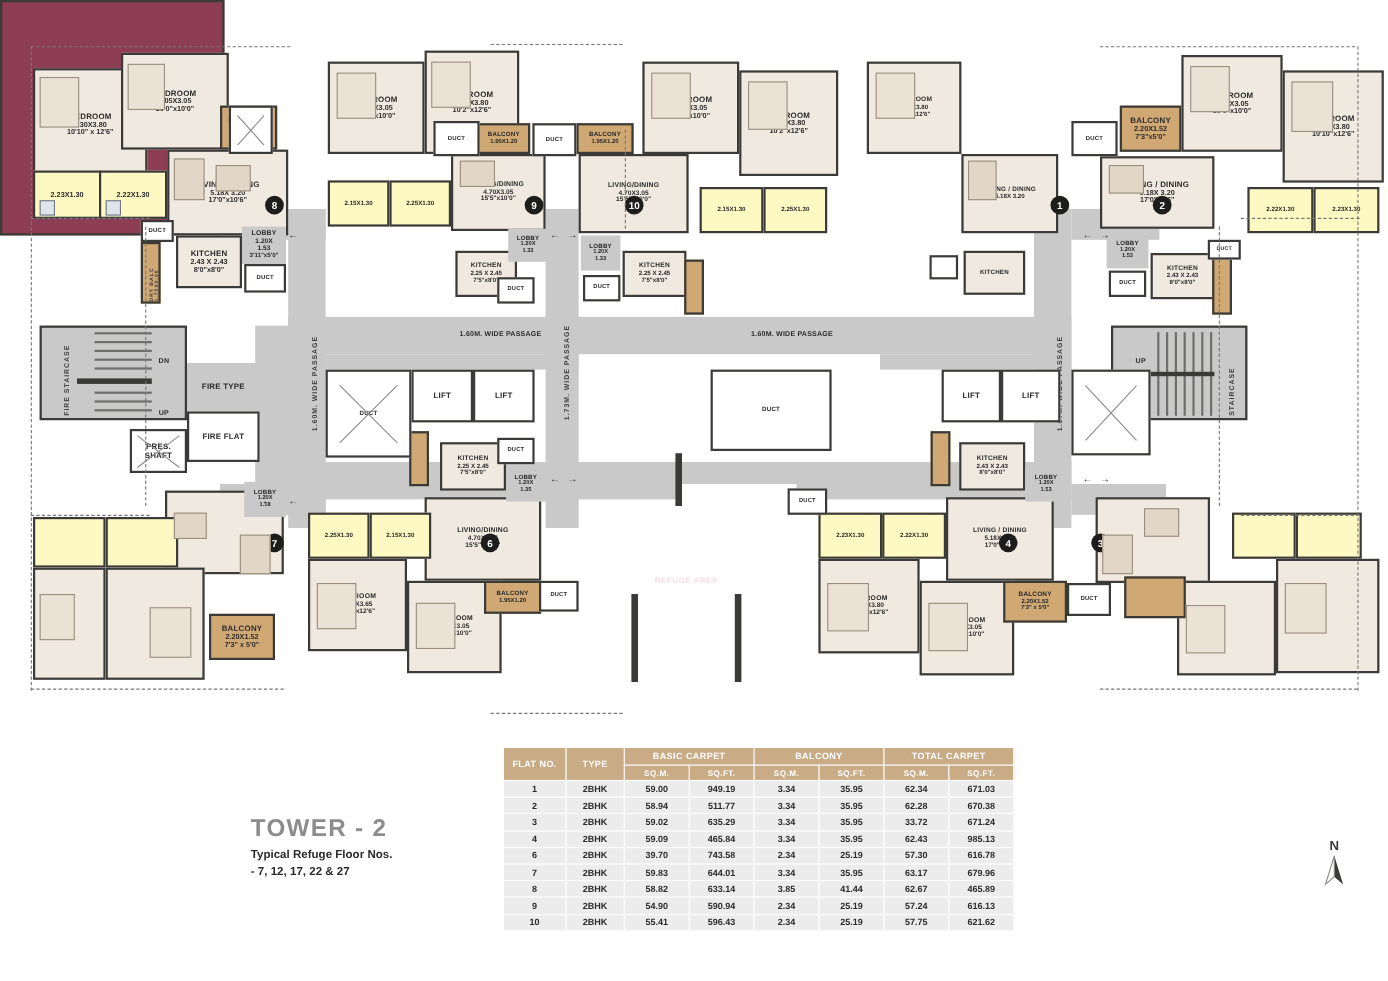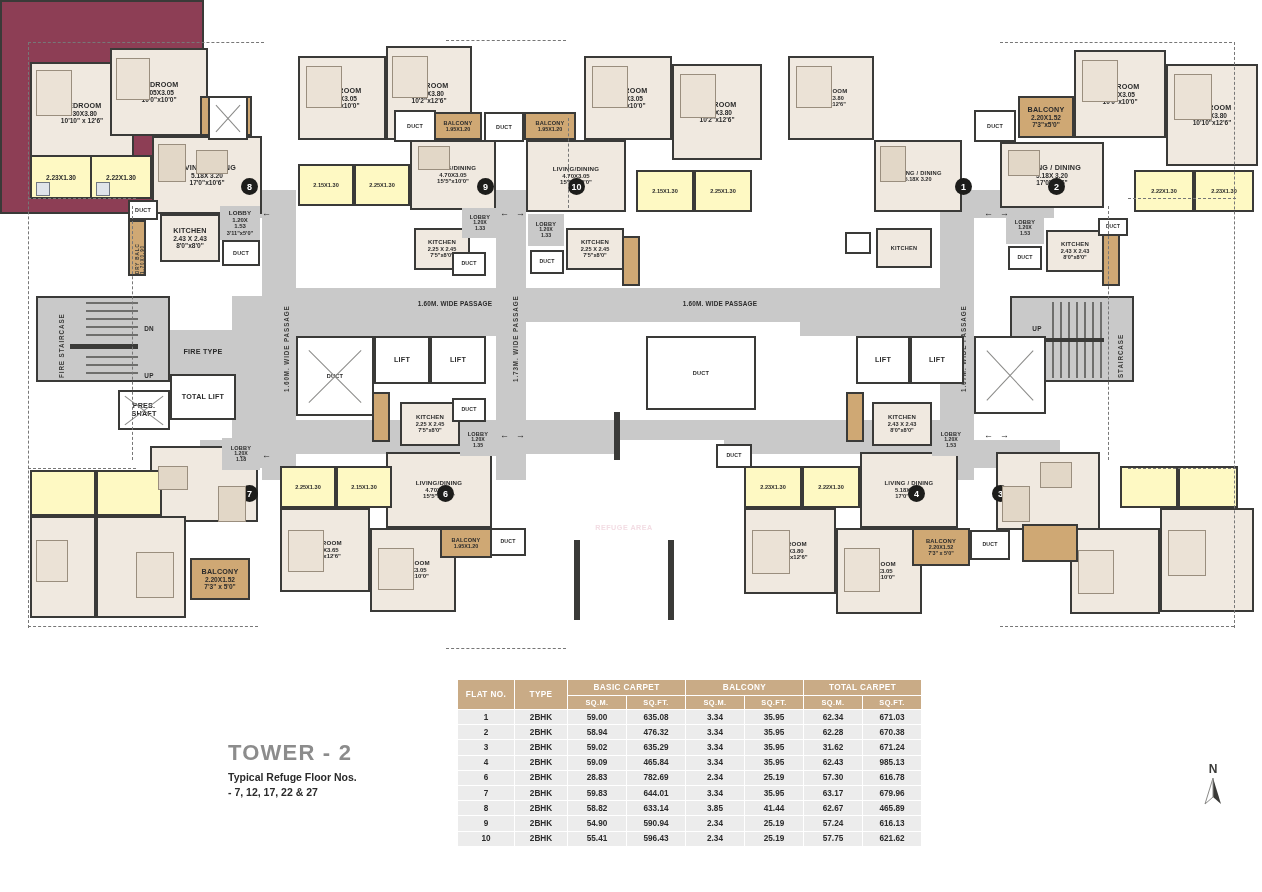--- a/index.html
+++ b/index.html
@@ -114,21 +114,21 @@
   <div class="thin" style="left:86px;top:356px;width:52px;height:2px;"></div>
   <div class="thin" style="left:86px;top:364px;width:52px;height:2px;"></div>
   <div class="thin" style="left:86px;top:372px;width:52px;height:2px;"></div>
   <div class="lbl" style="left:140px;top:325px;width:18px;">DN</div>
   <div class="lbl" style="left:140px;top:372px;width:18px;">UP</div>
 
   <div class="rm corr" style="left:170px;top:330px;width:66px;height:44px;">
     <div class="nm">FIRE TYPE</div>
     </div>
   <div class="rm white" style="left:170px;top:374px;width:66px;height:46px;">
-    <div class="nm">TOTAL LIFT</div>
+    <div class="nm">FIRE FLAT</div>
     </div>
   <div class="rm white" style="left:118px;top:390px;width:52px;height:40px;">
     <div class="nm">PRES.</div>
     <div class="nm">SHAFT</div>
     </div>
   <div class="cross" style="left:120px;top:392px;width:48px;height:36px;--a1:37deg;--a2:-37deg;"></div>
 
   <div class="rm stair" style="left:1010px;top:296px;width:124px;height:86px;"></div>
   <div class="lblv" style="left:1117px;top:378px;transform:rotate(-90deg);">STAIRCASE</div>
   <div class="thin" style="left:1052px;top:302px;width:2px;height:76px;"></div>
@@ -588,61 +588,61 @@
       <th class="sub">SQ.FT.</th>
       <th class="sub">SQ.M.</th>
       <th class="sub">SQ.FT.</th>
     </tr>
   </thead>
   <tbody id="area-table-body">
       <tr>
         <td class="flatno">1</td>
         <td class="type">2BHK</td>
         <td class="v">59.00</td>
-        <td class="v">635.08</td>
+        <td class="v">949.19</td>
         <td class="v">3.34</td>
         <td class="v">35.95</td>
         <td class="v">62.34</td>
         <td class="v">671.03</td>
       </tr>
       <tr>
         <td class="flatno">2</td>
         <td class="type">2BHK</td>
         <td class="v">58.94</td>
-        <td class="v">476.32</td>
+        <td class="v">511.77</td>
         <td class="v">3.34</td>
         <td class="v">35.95</td>
         <td class="v">62.28</td>
         <td class="v">670.38</td>
       </tr>
       <tr>
         <td class="flatno">3</td>
         <td class="type">2BHK</td>
         <td class="v">59.02</td>
         <td class="v">635.29</td>
         <td class="v">3.34</td>
         <td class="v">35.95</td>
-        <td class="v">31.62</td>
+        <td class="v">33.72</td>
         <td class="v">671.24</td>
       </tr>
       <tr>
         <td class="flatno">4</td>
         <td class="type">2BHK</td>
         <td class="v">59.09</td>
         <td class="v">465.84</td>
         <td class="v">3.34</td>
         <td class="v">35.95</td>
         <td class="v">62.43</td>
         <td class="v">985.13</td>
       </tr>
       <tr>
         <td class="flatno">6</td>
         <td class="type">2BHK</td>
-        <td class="v">28.83</td>
-        <td class="v">782.69</td>
+        <td class="v">39.70</td>
+        <td class="v">743.58</td>
         <td class="v">2.34</td>
         <td class="v">25.19</td>
         <td class="v">57.30</td>
         <td class="v">616.78</td>
       </tr>
       <tr>
         <td class="flatno">7</td>
         <td class="type">2BHK</td>
         <td class="v">59.83</td>
         <td class="v">644.01</td>

